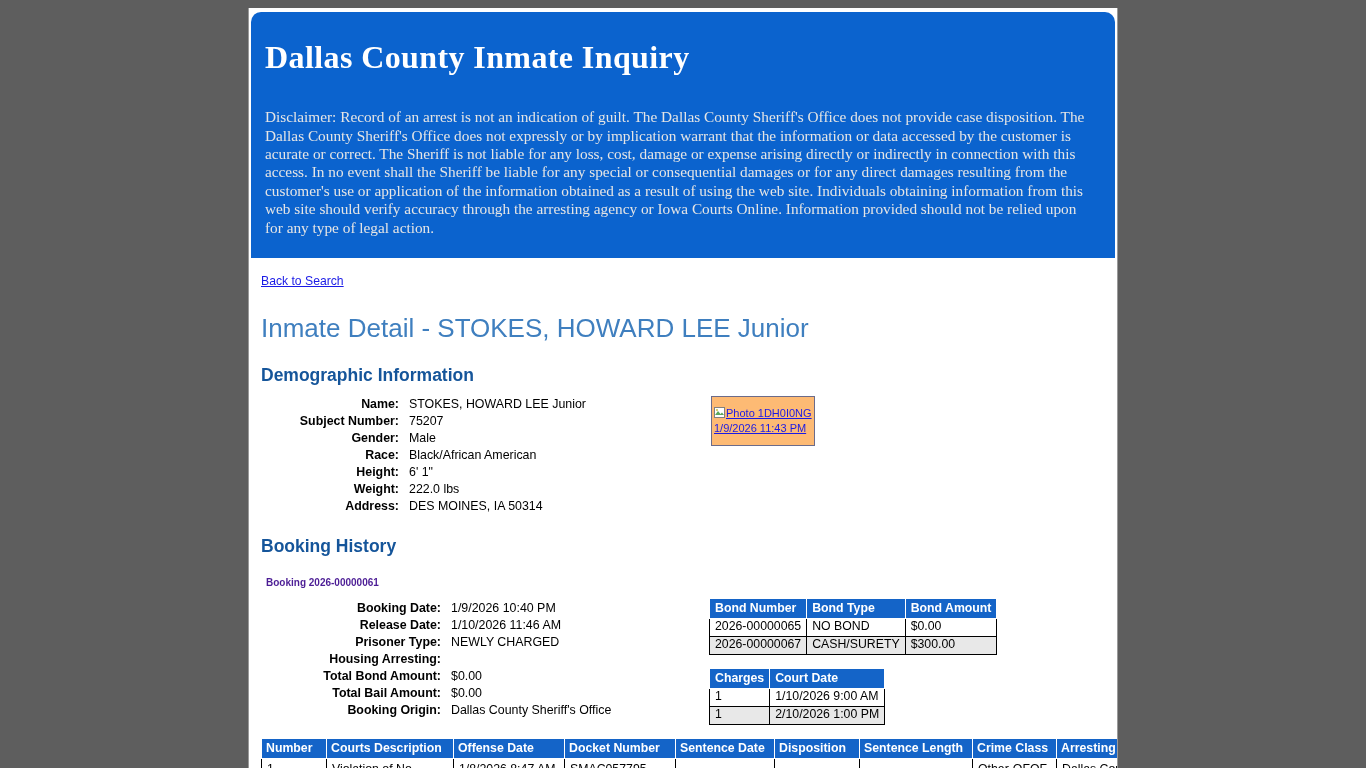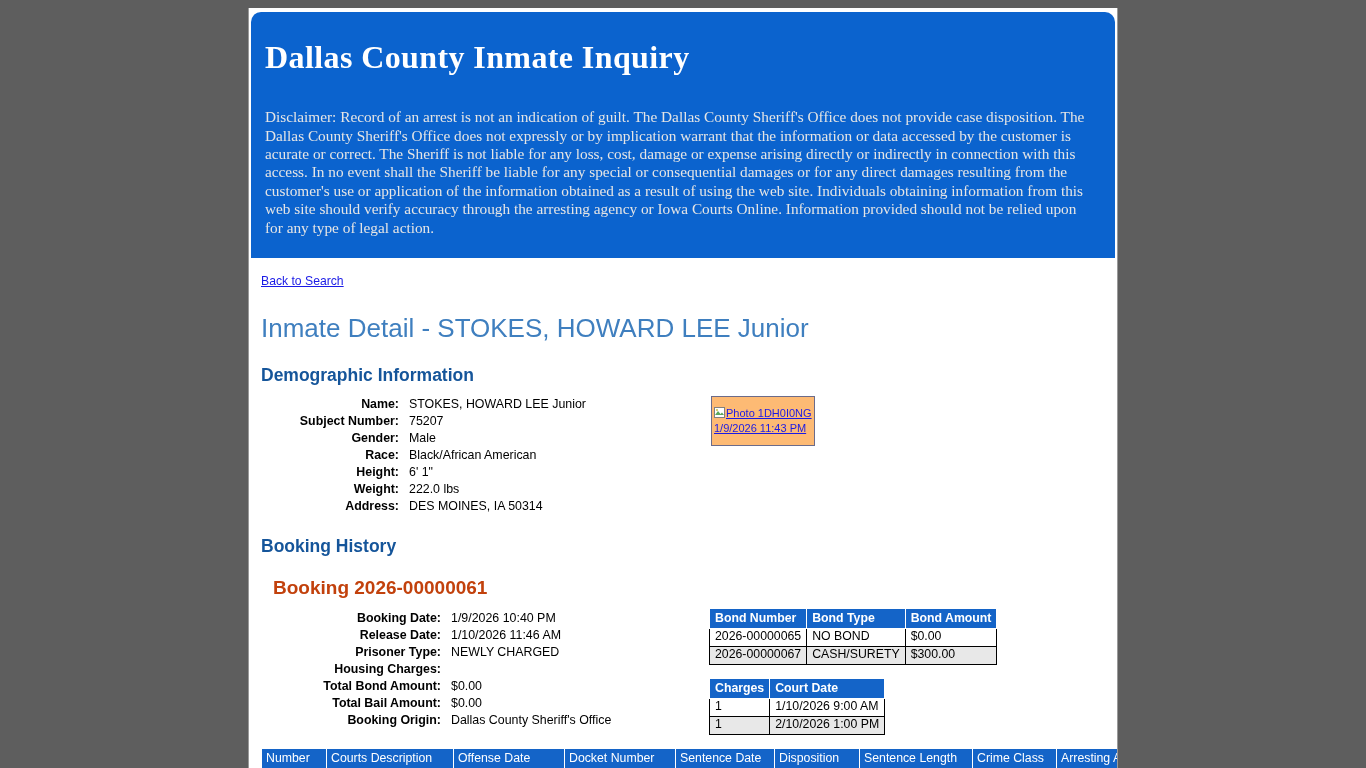--- a/index.html
+++ b/index.html
@@ -73,24 +73,24 @@
     line-height: 1.15;
   }
   h2.section-head {
     font-size: 17.5px;
     font-weight: bold;
     color: #15559a;
     margin: 21px 0 0 0;
     line-height: 1.15;
   }
   h3.booking-head {
-    font-size: 19px;
-    font-weight: bold;
-    color: #c2410c;
-    margin: 21px 0 0 12px;
+    font-size: 10px;
+    font-weight: bold;
+    color: #4c1d95;
+    margin: 21px 0 0 5px;
     line-height: 1.15;
   }
   
   .kv {
     margin-top: 11px;
     font-size: 12.4px;
     color: #000;
   }
   .kv-row {
     display: flex;
@@ -179,21 +179,21 @@
   table.charges-main {
     border-collapse: collapse;
     font-size: 12.3px;
     margin-top: 13px;
     width: 836px;
     table-layout: fixed;
   }
   table.charges-main th {
     background: #1464c8;
     color: #ffffff;
-    font-weight: normal;
+    font-weight: bold;
     text-align: left;
     padding: 2px 4px 3px 4px;
     border: 1px solid #ffffff;
     white-space: nowrap;
     font-size: 12.3px;
   }
   table.charges-main td {
     border: 1px solid #000000;
     padding: 3px 5px 4px 5px;
     vertical-align: top;
@@ -285,21 +285,21 @@
           </div>
           <div class="kv-row">
             <div class="kv-label kv-label-wide">Release Date:</div>
             <div class="kv-value">1/10/2026 11:46 AM</div>
           </div>
           <div class="kv-row">
             <div class="kv-label kv-label-wide">Prisoner Type:</div>
             <div class="kv-value">NEWLY CHARGED</div>
           </div>
           <div class="kv-row">
-            <div class="kv-label kv-label-wide">Housing Charges:</div>
+            <div class="kv-label kv-label-wide">Housing Arresting:</div>
             <div class="kv-value"></div>
           </div>
           <div class="kv-row">
             <div class="kv-label kv-label-wide">Total Bond Amount:</div>
             <div class="kv-value">$0.00</div>
           </div>
           <div class="kv-row">
             <div class="kv-label kv-label-wide">Total Bail Amount:</div>
             <div class="kv-value">$0.00</div>
           </div>

